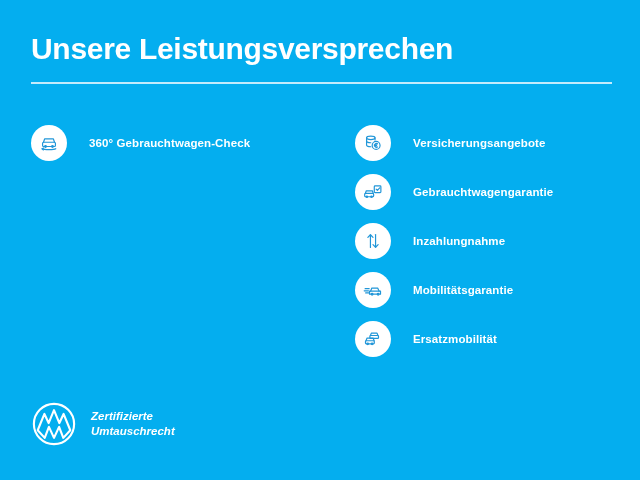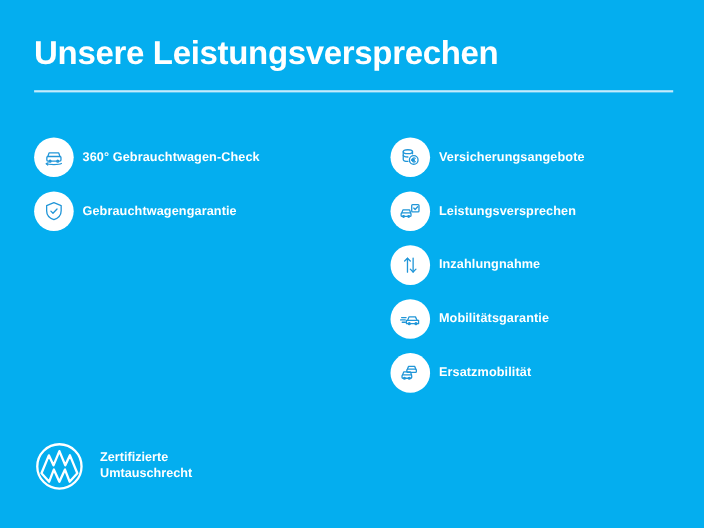--- a/index.html
+++ b/index.html
@@ -31,33 +31,33 @@
   .item{
     position:relative;height:49px;display:flex;align-items:center;
   }
   .badge{
     width:36px;height:36px;border-radius:50%;
     background:#ffffff;flex:0 0 36px;
     display:flex;align-items:center;justify-content:center;
   }
   .badge svg{display:block;}
   .item-label{
-    margin-left:8px;color:#ffffff;font-size:11.5px;font-weight:bold;
+    margin-left:22px;color:#ffffff;font-size:11.5px;font-weight:bold;
     letter-spacing:.1px;white-space:nowrap;
   }
 
   .footer{
     position:absolute;left:31px;top:401px;display:flex;align-items:center;
   }
   .vw-logo{width:46px;height:46px;flex:0 0 46px;}
   .footer-text{
     margin-left:14px;color:#ffffff;font-size:11.5px;font-weight:bold;
     line-height:15px;
   }
-  .footer-text div{white-space:nowrap;}
+  .footer-text div{white-space:nowrap;font-style:italic;}
 </style>
 </head>
 <body>
 
 <div class="page">
 
   <div class="title">Unsere Leistungsversprechen</div>
   <div class="divider"></div>
 
   <div class="columns">
@@ -72,29 +72,20 @@
             <circle cx="8.2" cy="15.8" r="0.9"></circle>
               <circle cx="15.8" cy="15.8" r="0.9"></circle>
             <path d="M4.6 18.2c2.2 1.3 12.6 1.3 14.8 0"></path>
             <path d="M6.2 17.4 4.4 18.4l1.5 1.2"></path>
           </svg>
         </span>
         <span class="item-label">360° Gebrauchtwagen-Check</span>
       </div>
 
 
-      <div class="item">
-        <span class="badge">
-          <svg width="22" height="22" viewBox="0 0 24 24" fill="none" stroke="#2196D8" stroke-width="1.3" stroke-linecap="round" stroke-linejoin="round">
-            <path d="M12 3.6 4.8 6.4v5.2c0 4.4 3 7.4 7.2 8.8 4.2-1.4 7.2-4.4 7.2-8.8V6.4z"></path>
-            <path d="M9 11.9l2.1 2.1 4-4.2"></path>
-          </svg>
-        </span>
-        <span class="item-label">Gebrauchtwagengarantie</span>
-      </div>
 
 
 
     </div>
 
     <div class="col col-right">
 
       <div class="item">
         <span class="badge">
           <svg width="22" height="22" viewBox="0 0 24 24" fill="none" stroke="#2196D8" stroke-width="1.3" stroke-linecap="round" stroke-linejoin="round">
@@ -114,21 +105,21 @@
         <span class="badge">
           <svg width="22" height="22" viewBox="0 0 24 24" fill="none" stroke="#2196D8" stroke-width="1.3" stroke-linecap="round" stroke-linejoin="round">
             <path d="M3.6 13.6 4.7 10.7h6.6l1 2.9"></path>
             <rect x="2.9" y="13.6" width="9.8" height="3.6" rx="1"></rect>
             <circle cx="5.3" cy="17.2" r="0.8"></circle>
               <circle cx="10.4" cy="17.2" r="0.8"></circle>
             <rect x="13.4" y="5.4" width="7.2" height="7.2" rx="0.9"></rect>
             <path d="M15.4 8.9l1.4 1.4 2.5-2.7"></path>
           </svg>
         </span>
-        <span class="item-label">Leistungsversprechen</span>
+        <span class="item-label">Gebrauchtwagengarantie</span>
       </div>
 
       <div class="item">
         <span class="badge">
           <svg width="22" height="22" viewBox="0 0 24 24" fill="none" stroke="#2196D8" stroke-width="1.3" stroke-linecap="round" stroke-linejoin="round">
             <path d="M9.2 19V5.2"></path>
               <path d="M6.4 8l2.8-2.8L12 8"></path>
             <path d="M14.8 5v13.8"></path>
               <path d="M12 16l2.8 2.8L17.6 16"></path>
           </svg>

